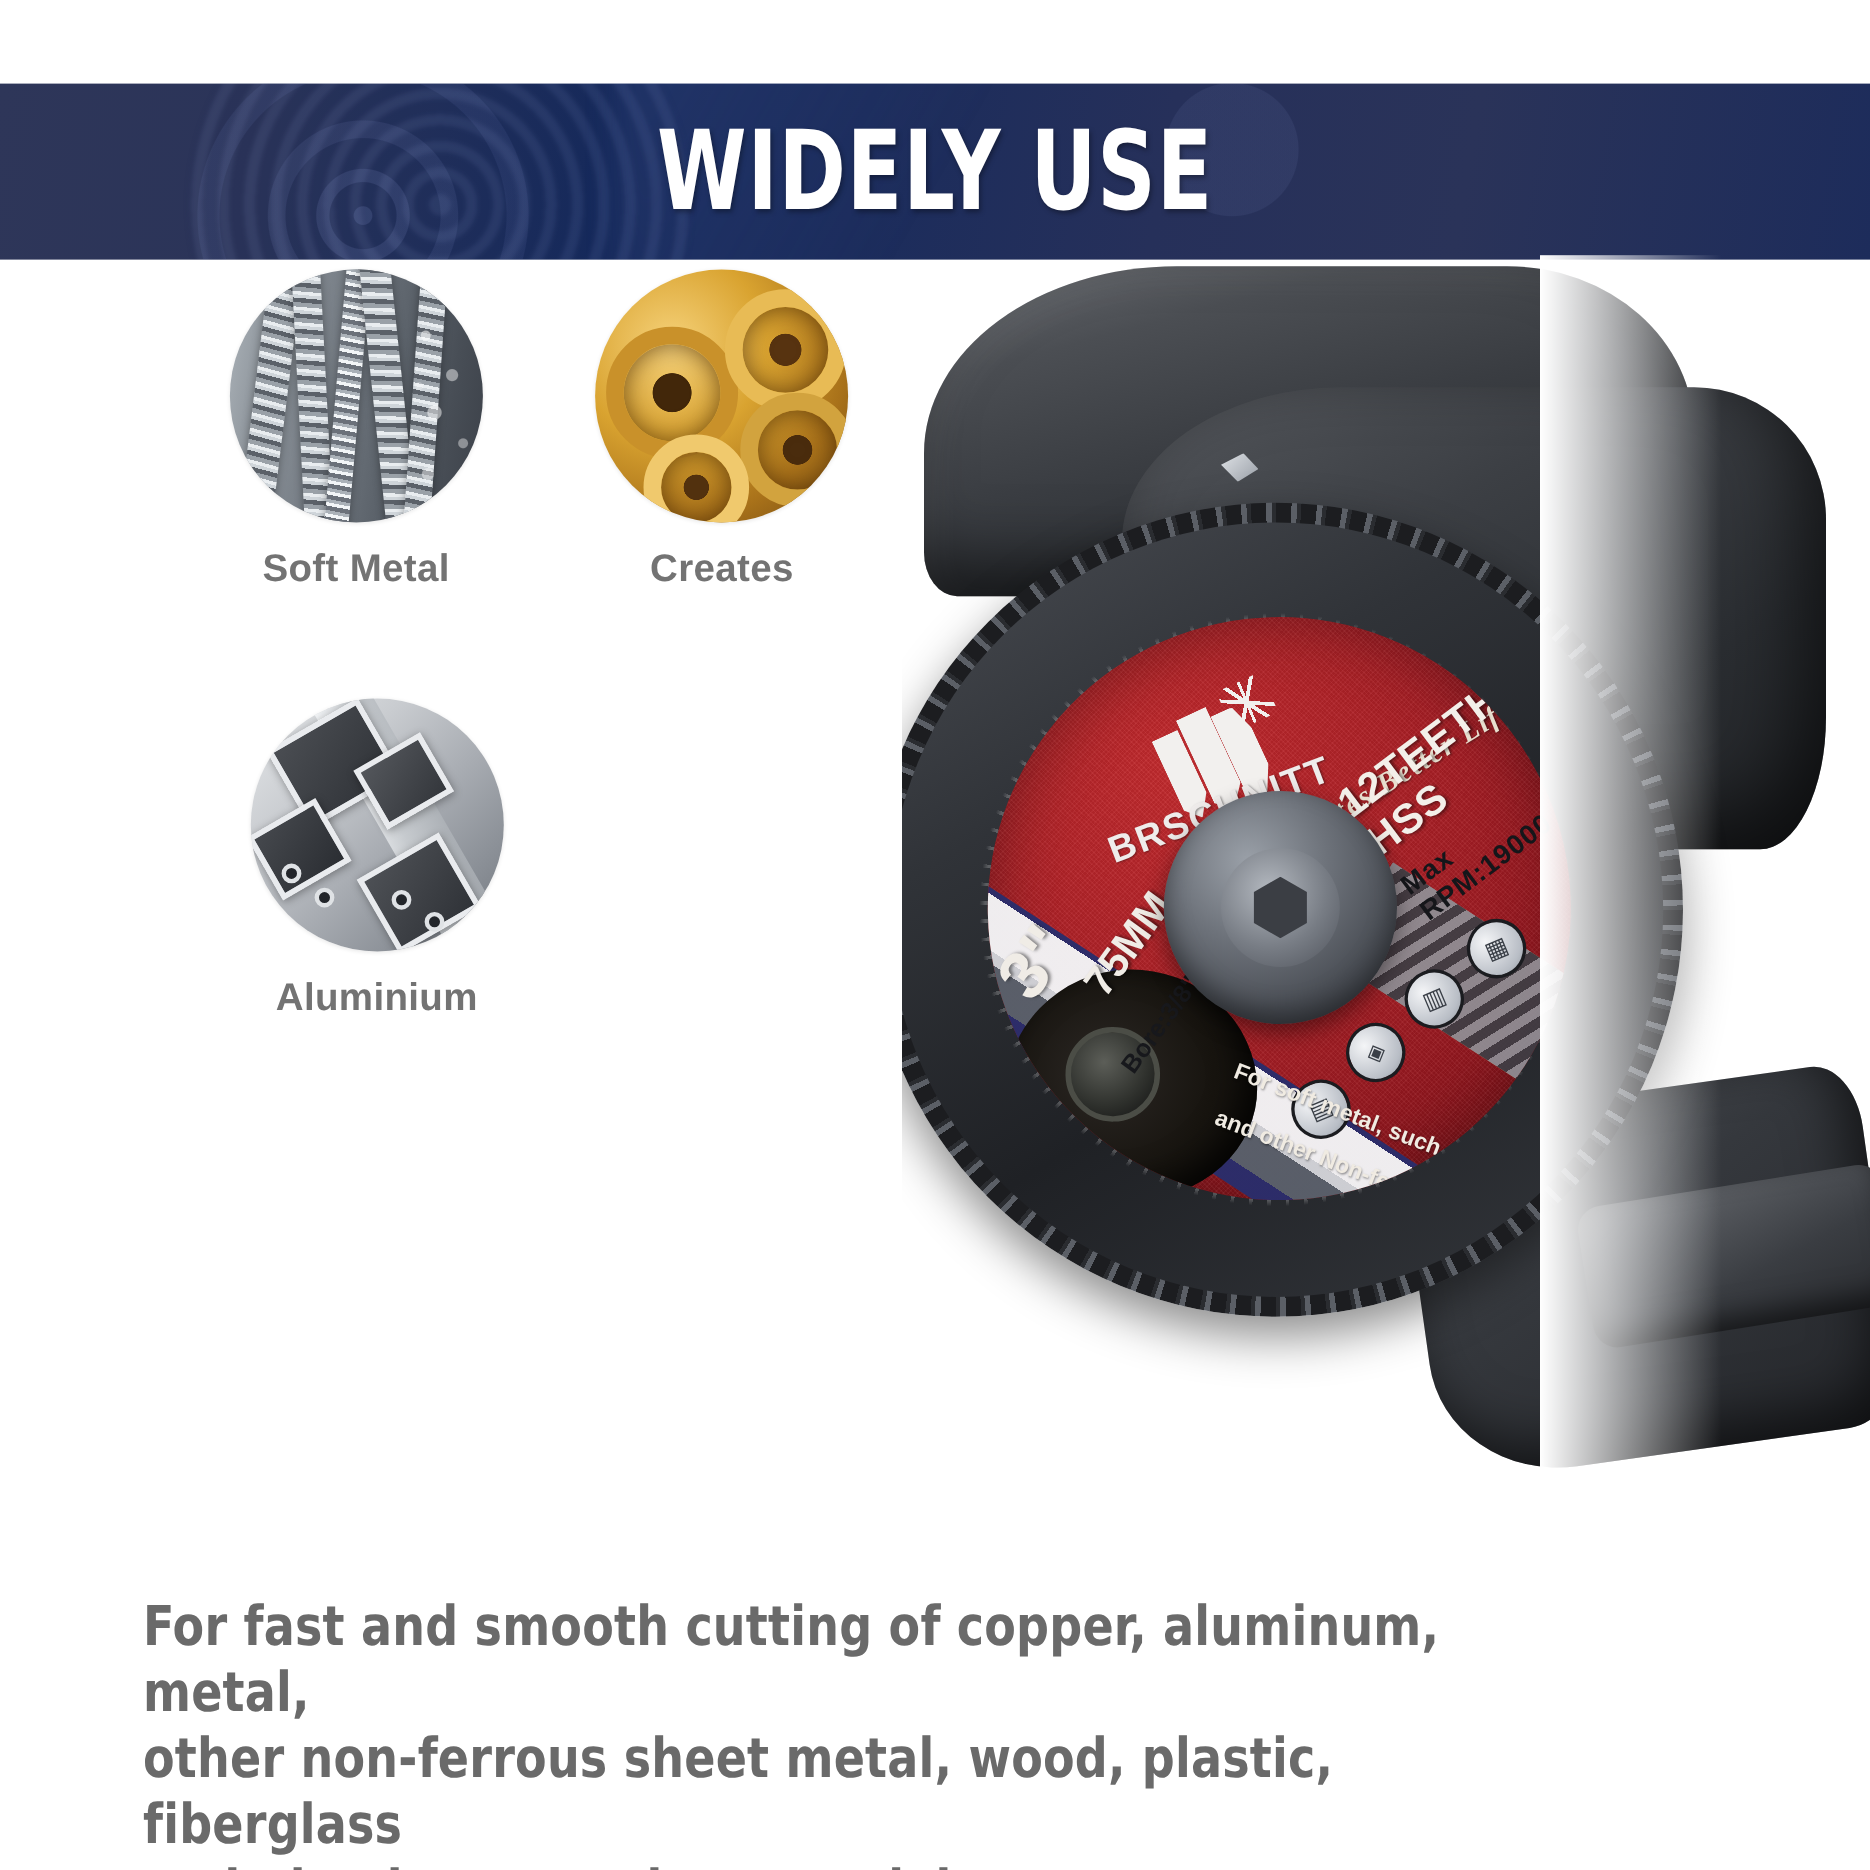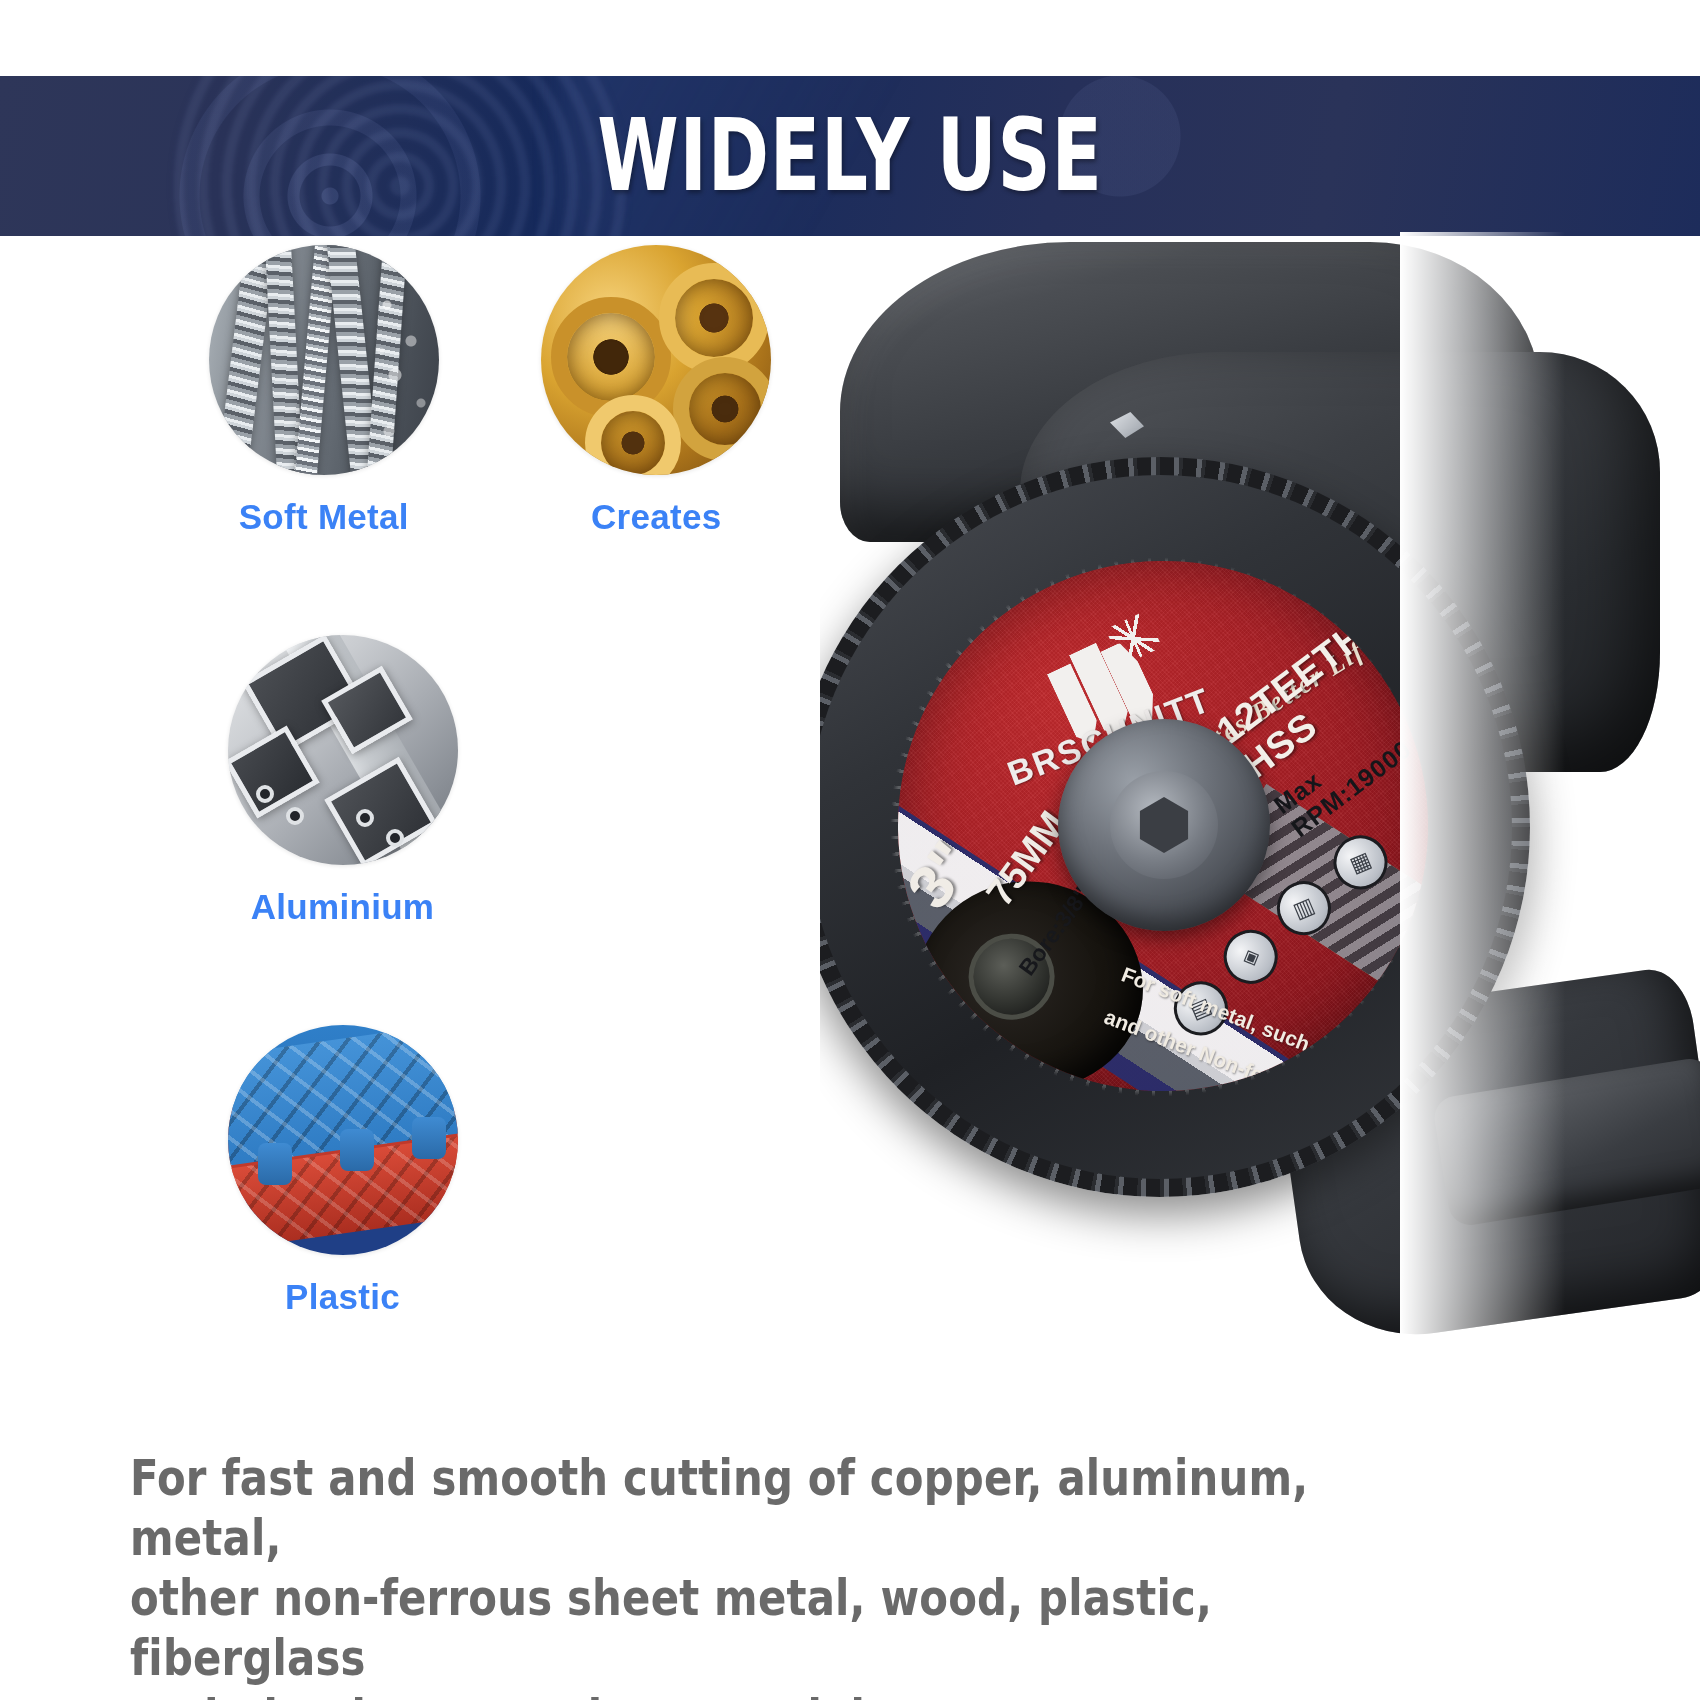--- a/index.html
+++ b/index.html
@@ -285,21 +285,21 @@
   }
   .cell-sp{ margin-left:65px; }
   .row-offset{ padding-left:190px; }
   .thumb{
     width:230px; height:230px; border-radius:50%;
     overflow:hidden; position:relative;
     box-shadow:0 1px 4px rgba(0,0,0,.10);
   }
   .cap{
     margin-top:22px;
-    font-size:35px; font-weight:bold; color:#3b82f6;
+    font-size:35px; font-weight:bold; color:#737373;
     letter-spacing:.3px;
     white-space:nowrap;
   }
   .row-gap{ height:98px; }
 
   
   .t-softmetal{
     background:
       linear-gradient(100deg,#aeb5bb 0%,#8d949b 18%,#767d85 40%,#5d646c 62%,#484e56 82%,#3b4048 100%);
   }
@@ -548,30 +548,20 @@
         <div class="hole" style="left:158px;top:194px"></div>
       </div>
       <div class="cap">Aluminium</div>
     </div>
 
   </div>
 
   <div class="row-gap"></div>
 
   <div class="grid-row row-offset">
-    <div class="cell">
-      <div class="thumb t-plastic">
-        <div class="grid-top"></div>
-        <div class="grid-red"></div>
-        <div class="foot" style="left:30px;top:118px"></div>
-        <div class="foot" style="left:112px;top:104px"></div>
-        <div class="foot" style="left:184px;top:92px"></div>
-      </div>
-      <div class="cap">Plastic</div>
-    </div>
 
   </div>
 </div>
 
 <div class="desc">
   <span>For fast and smooth cutting of copper, aluminum, metal,</span>
   <span>other non-ferrous sheet metal, wood, plastic, fiberglass</span>
   <span>and plastic composite materials</span>
 </div>
 

